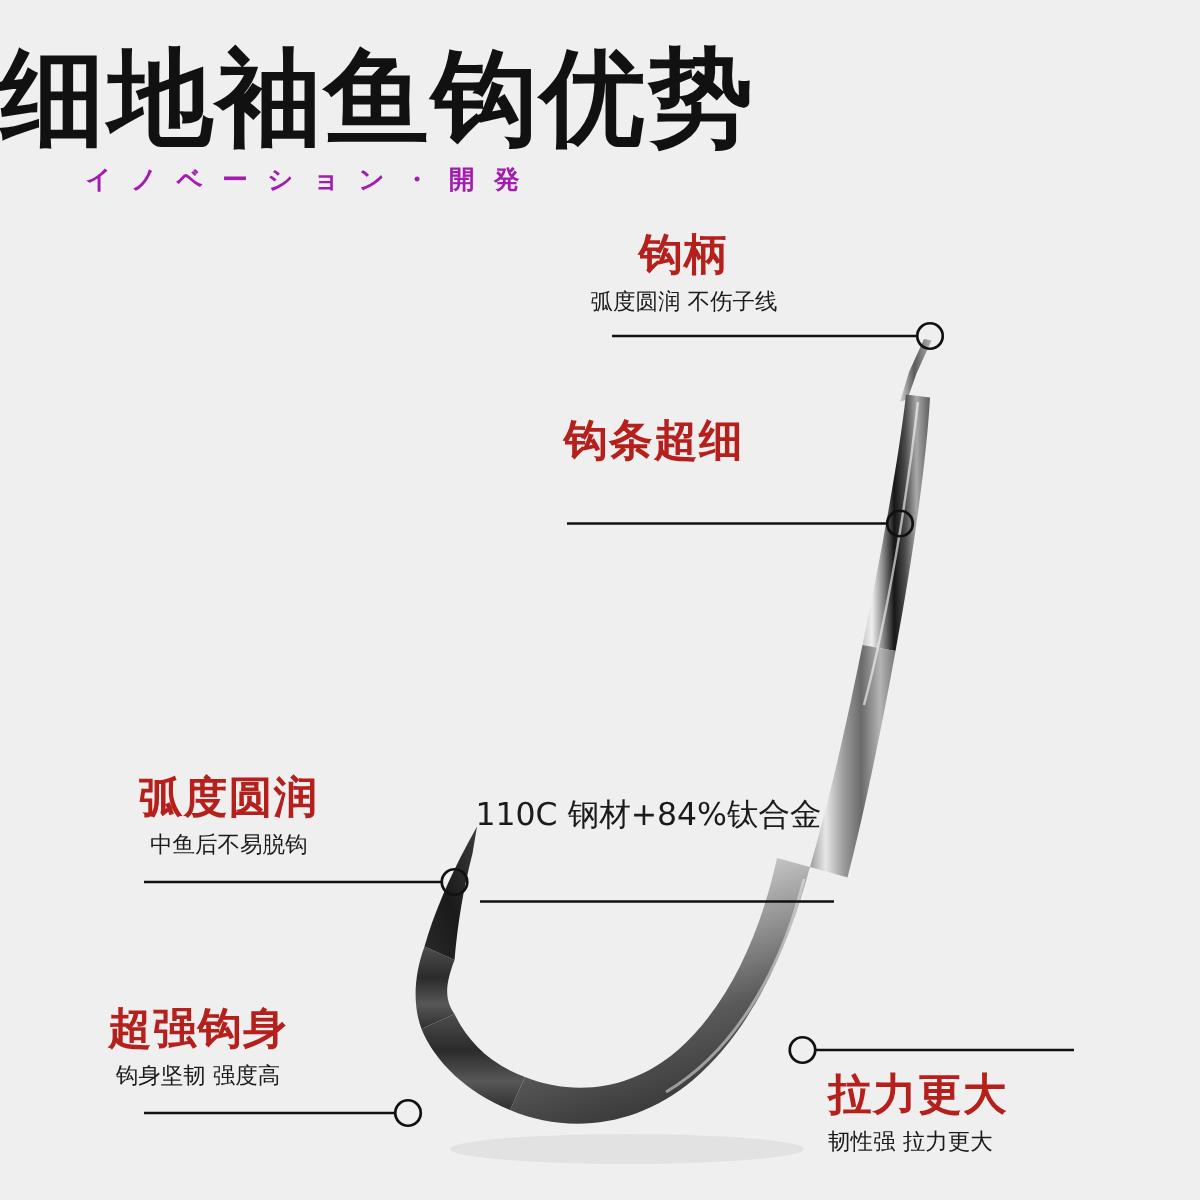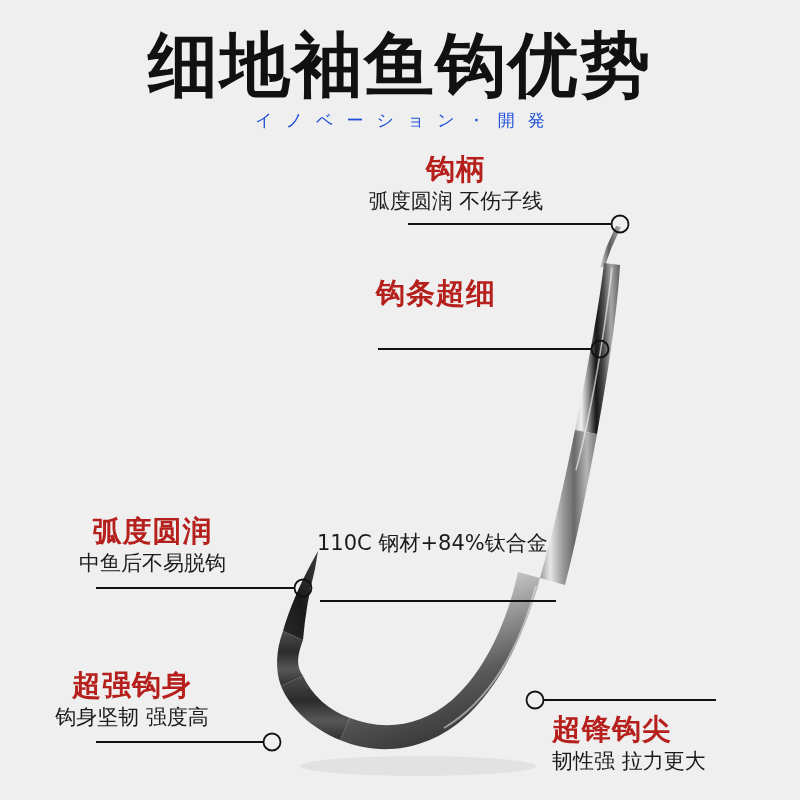--- a/index.html
+++ b/index.html
@@ -19,44 +19,44 @@
     height: 800px;
     background: #efefef;
     overflow: hidden;
   }
 
   
   #header {
     position: absolute;
     top: 0; left: 0;
     width: 800px;
-    text-align: center;
   }
   #main-title {
     margin: 0;
     padding-top: 26px;
     font-size: 70px;
     line-height: 78px;
     font-weight: bold;
     color: #111111;
     letter-spacing: 2px;
     font-family: "DejaVu Sans", "Liberation Sans", sans-serif;
     white-space: nowrap;
   }
   #sub-title {
     margin: 0;
     padding-top: 6px;
     font-size: 17px;
     line-height: 20px;
-    font-weight: normal;
-    color: #1d4ed8;
+    font-weight: bold;
+    color: #a21caf;
     letter-spacing: 13px;
     text-indent: 13px;
     font-family: "DejaVu Sans", "Liberation Sans", sans-serif;
     white-space: nowrap;
+    padding-left: 44px;
   }
 
   
   #hook-art {
     position: absolute;
     top: 0; left: 0;
     width: 800px;
     height: 800px;
   }
 
@@ -73,21 +73,21 @@
   .callout .c-head {
     font-size: 29px;
     line-height: 34px;
     font-weight: bold;
     color: #b5201c;
     letter-spacing: 1px;
     white-space: nowrap;
     font-family: "DejaVu Sans", "Liberation Sans", sans-serif;
   }
   .callout .c-sub {
-    font-size: 21px;
+    font-size: 15px;
     line-height: 30px;
     font-weight: normal;
     color: #1b1b1b;
     letter-spacing: 0px;
     white-space: nowrap;
     font-family: "DejaVu Sans", "Liberation Sans", sans-serif;
   }
   .align-right { text-align: center; }
   .align-left  { text-align: left; }
 
@@ -241,18 +241,18 @@
     <div class="callout align-left" style="left:317px; top:528px; width:300px;">
       <div class="c-sub" style="font-size:21px;">110C 钢材+84%钛合金</div>
     </div>
 
     <div class="callout align-right" style="left:0px; top:668px; width:264px;">
       <div class="c-head">超强钩身</div>
       <div class="c-sub">钩身坚韧  强度高</div>
     </div>
 
     <div class="callout align-left" style="left:552px; top:712px; width:248px;">
-      <div class="c-head">超锋钩尖</div>
+      <div class="c-head">拉力更大</div>
       <div class="c-sub">韧性强  拉力更大</div>
     </div>
 
   </div>
 </div>
 
 </body></html>

